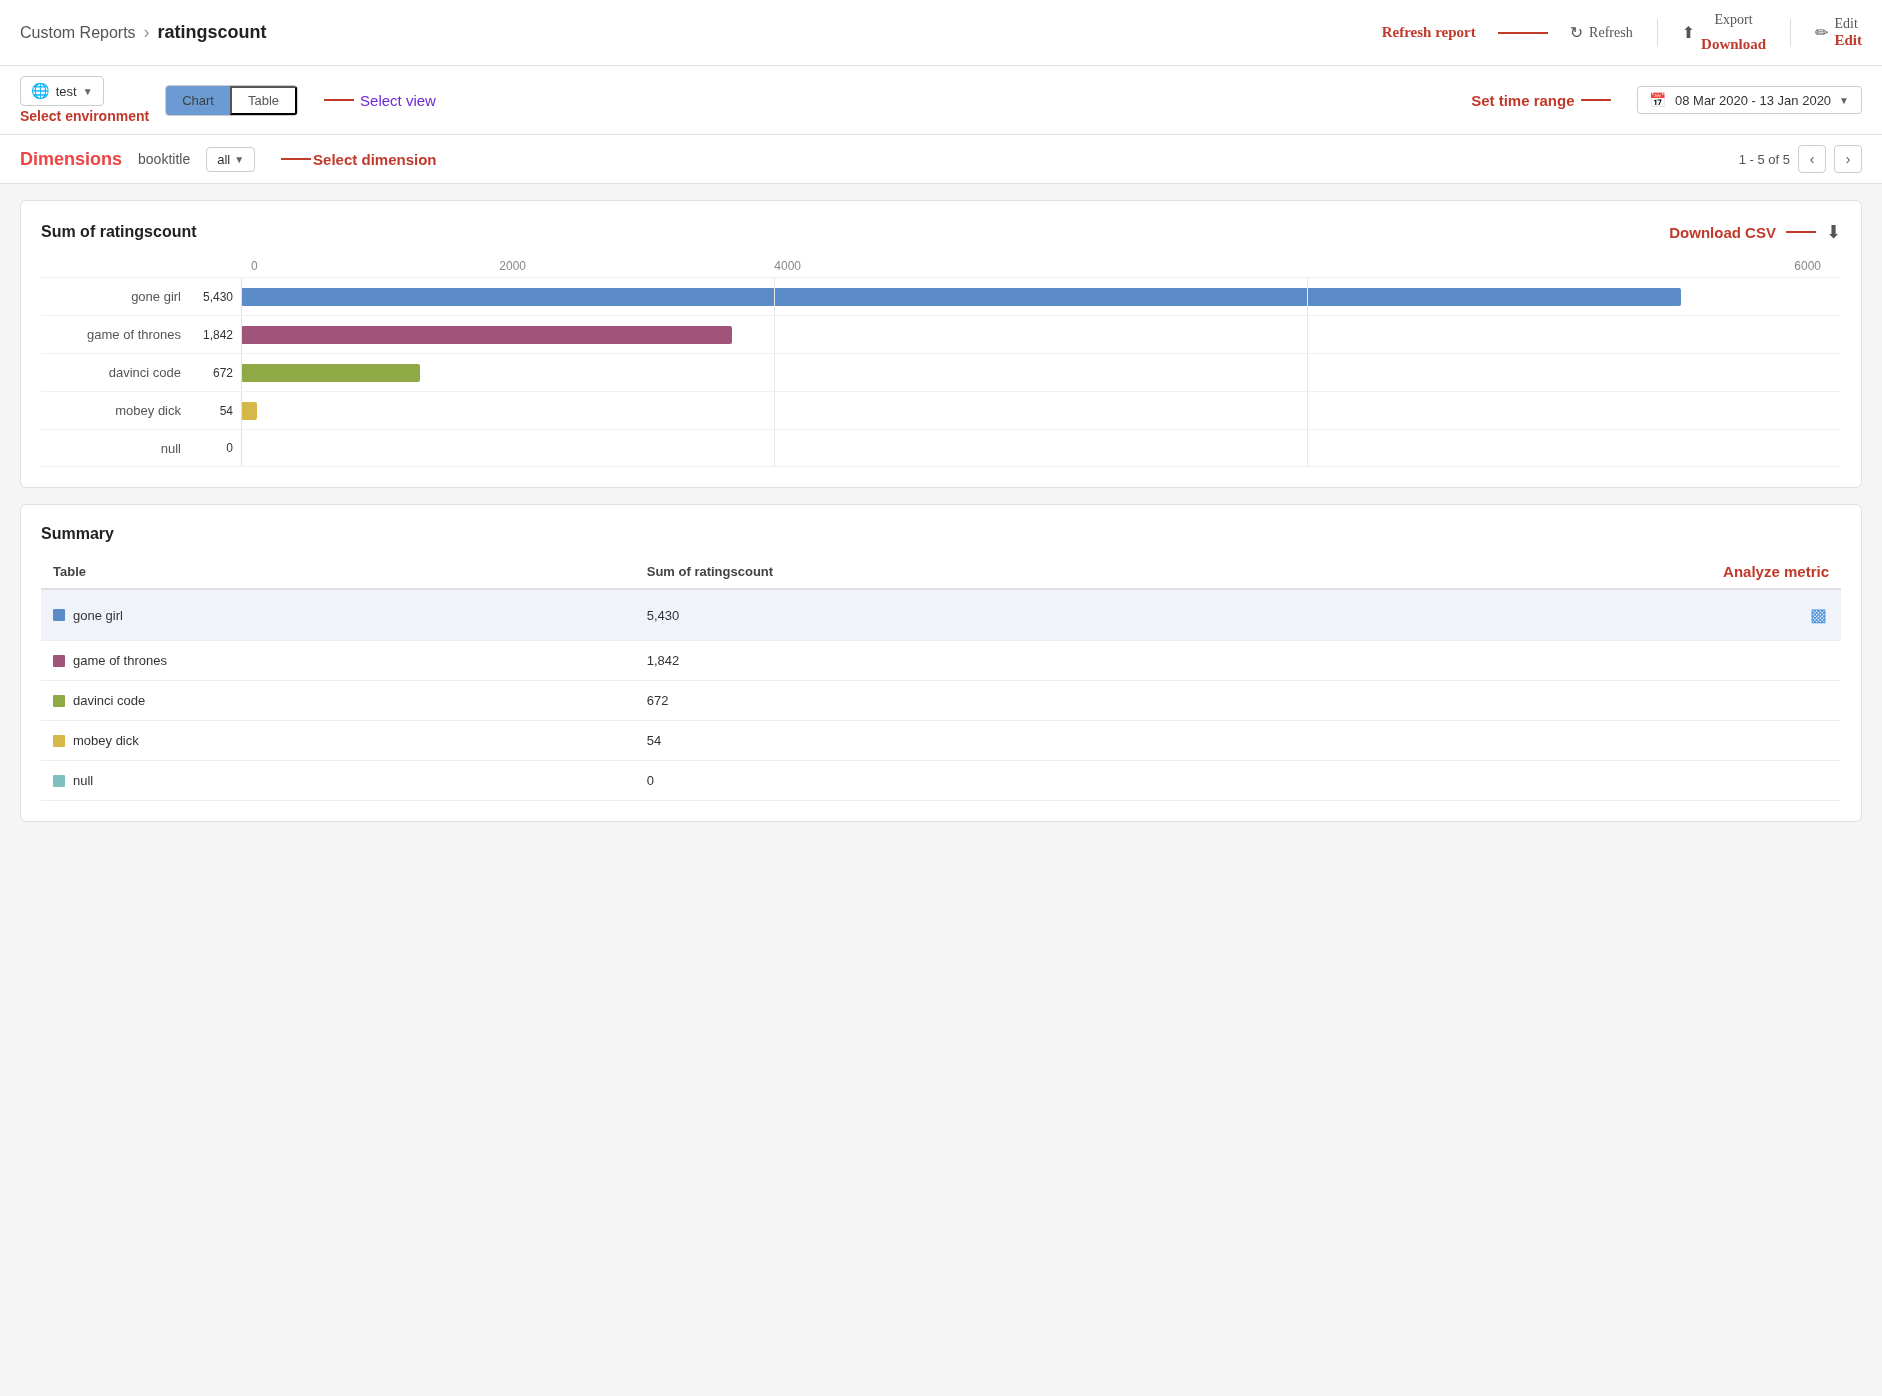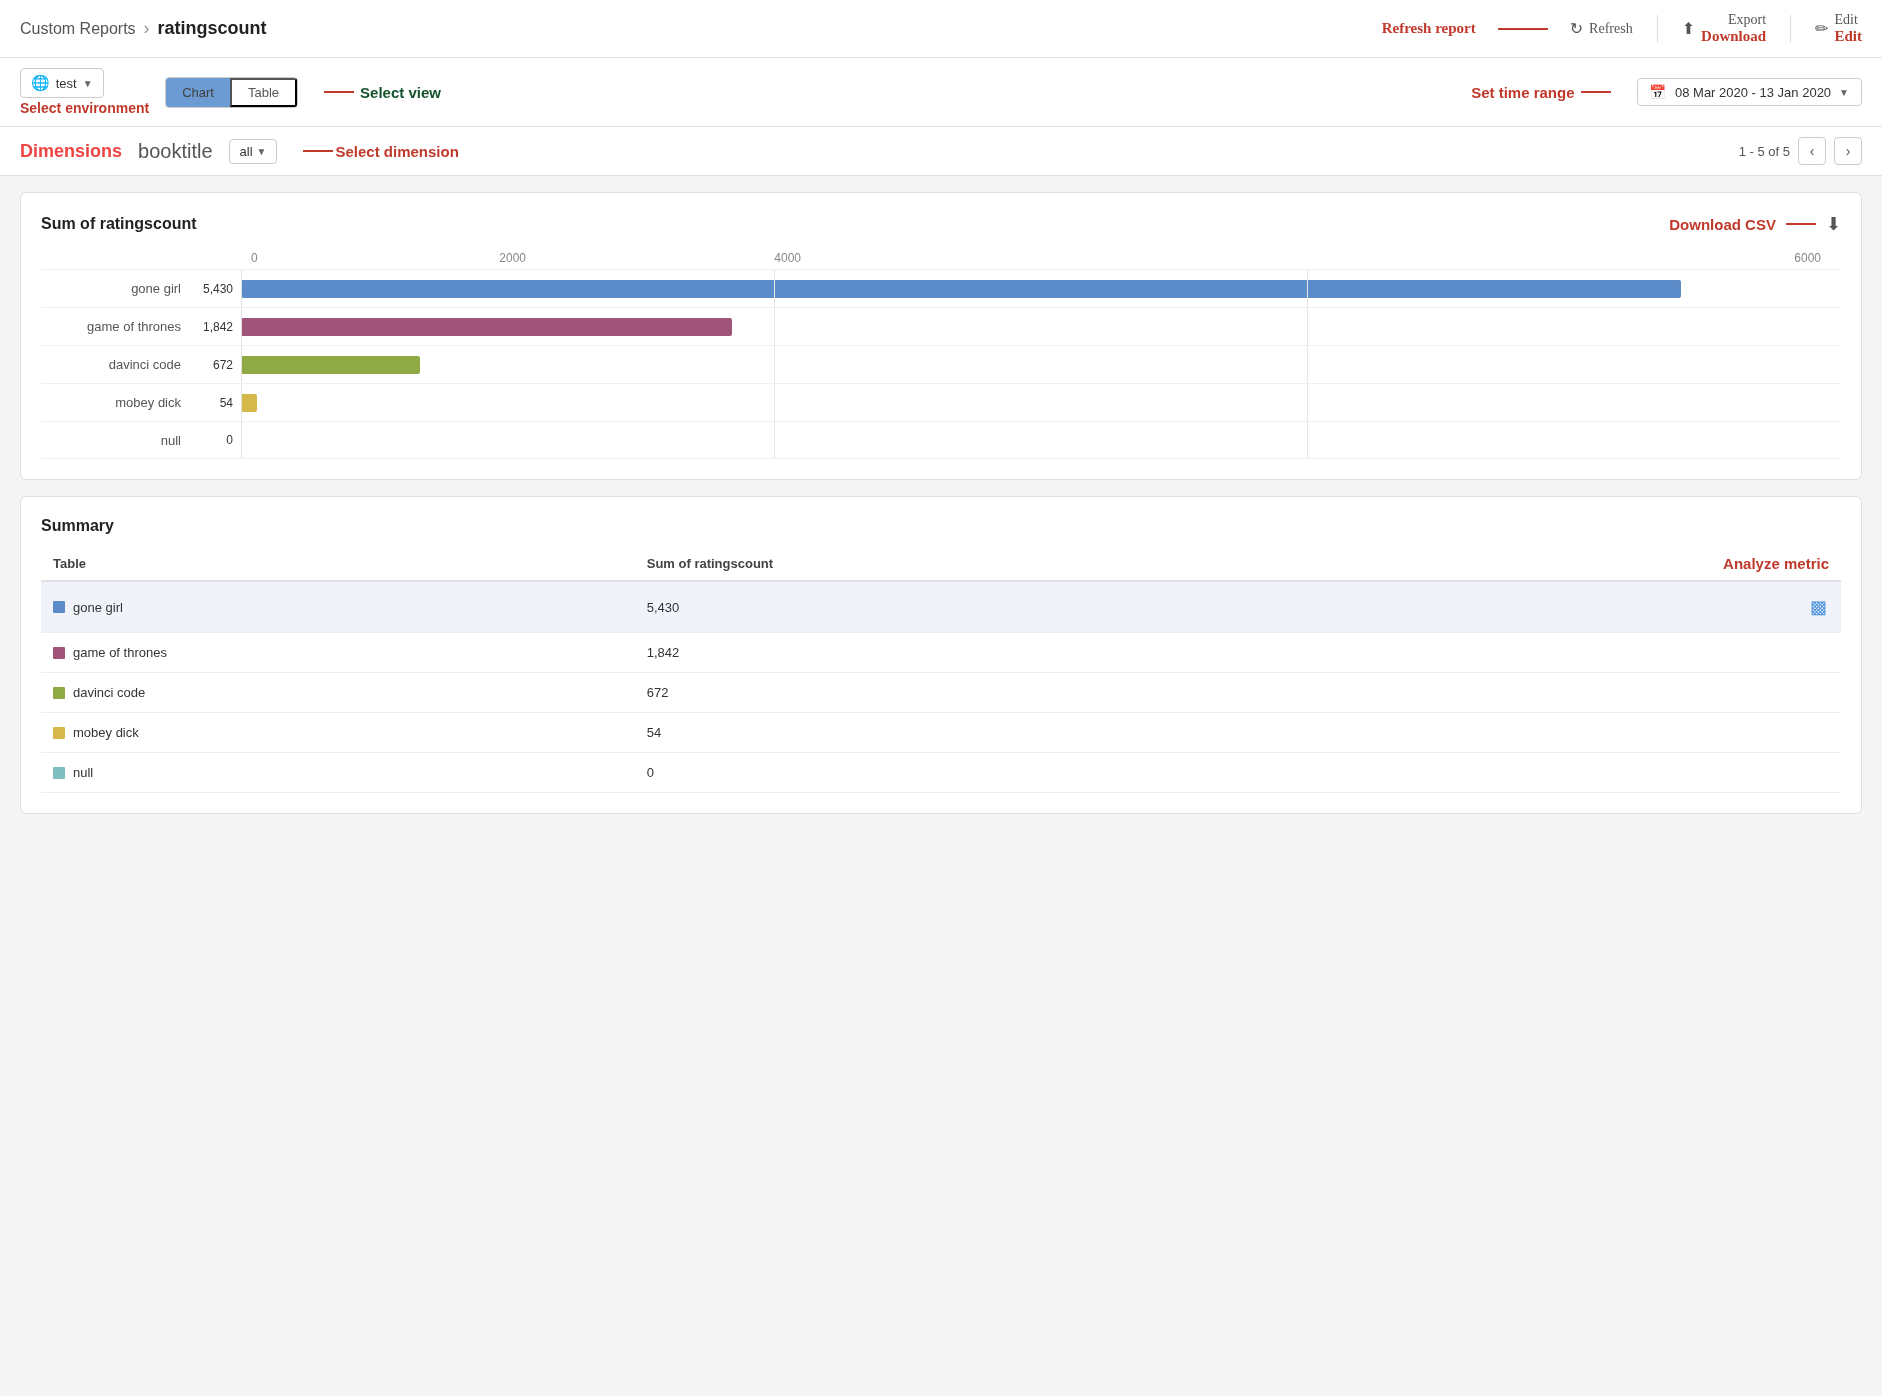--- a/index.html
+++ b/index.html
@@ -25,21 +25,21 @@
     .view-tabs { display: flex; border: 1px solid #ccc; border-radius: 4px; overflow: hidden; }
     .view-tab { padding: 5px 16px; font-size: 13px; cursor: pointer; background: #fff; color: #555; }
     .view-tab.active { background: #6b9bd2; color: #404040; font-weight: 500; border: none; }
     .toolbar-spacer { flex: 1; }
     .time-range { display: flex; align-items: center; gap: 8px; border: 1px solid #ccc; border-radius: 4px; padding: 5px 12px; cursor: pointer; background: #fff; }
     .time-icon { font-size: 14px; color: #555; }
     .time-label { font-size: 13px; color: #333; }
 
     .dimension-bar { background: #fff; padding: 10px 20px; display: flex; align-items: center; gap: 16px; border-bottom: 1px solid #e0e0e0; }
     .dim-label { font-weight: 600; font-size: 18px; color: #ef4444; }
-    .dim-value { font-size: 20px; color: #555; }
+    .dim-value { font-size: 14px; color: #555; }
     .dim-filter { display: flex; align-items: center; gap: 4px; border: 1px solid #ccc; border-radius: 4px; padding: 4px 10px; cursor: pointer; background: #fff; }
     .dim-filter-label { font-size: 13px; color: #333; }
     .pagination { margin-left: auto; display: flex; align-items: center; gap: 8px; }
     .page-info { font-size: 13px; color: #555; }
     .page-btn { border: 1px solid #ccc; background: #fff; border-radius: 4px; width: 28px; height: 28px; display: flex; align-items: center; justify-content: center; cursor: pointer; font-size: 14px; color: #555; }
 
     .main-content { padding: 16px 20px; display: flex; flex-direction: column; gap: 16px; }
 
     .card { background: #fff; border: 1px solid #e0e0e0; border-radius: 6px; padding: 20px; }
     .card-header { display: flex; align-items: center; justify-content: space-between; margin-bottom: 16px; }
@@ -50,21 +50,21 @@
     
     .summary-header { font-weight: 700; font-size: 16px; color: #222; margin-bottom: 12px; }
     .summary-table { width: 100%; border-collapse: collapse; }
     .summary-table th { font-size: 13px; font-weight: 600; color: #444; padding: 8px 12px; text-align: left; border-bottom: 2px solid #e0e0e0; background: #fff; }
     .summary-table td { font-size: 13px; color: #333; padding: 12px 12px; border-bottom: 1px solid #eee; }
     .summary-table tr:first-child td { background: #f0f4fa; }
     .color-dot { width: 12px; height: 12px; display: inline-block; border-radius: 1px; margin-right: 8px; vertical-align: middle; }
     .analyze-btn { background: none; border: none; cursor: pointer; color: #4a90d9; font-size: 18px; padding: 2px; }
 
     
-    .select-view-ann { color: #14532d; font-weight: 700; font-size: 15px; margin-left: 8px; display: flex; align-items: center; gap: 4px; }
+    .select-view-ann { color: #6d28d9; font-weight: 400; font-size: 15px; margin-left: 8px; display: flex; align-items: center; gap: 4px; }
     .select-dim-ann { color: #c0392b; font-weight: 700; font-size: 15px; margin-left: 8px; display: flex; align-items: center; }
     .select-env-ann { color: #c0392b; font-weight: 700; font-size: 14px; margin-top: 2px; }
     .set-time-ann { color: #c0392b; font-weight: 700; font-size: 15px; margin-right: 8px; display: flex; align-items: center; gap: 4px; }
     .refresh-report-ann { color: #c0392b; font-weight: 700; font-size: 15px; }
     .download-ann { color: #c0392b; font-weight: 700; font-size: 15px; }
     .edit-ann { color: #c0392b; font-weight: 700; font-size: 15px; }
     .download-csv-ann { color: #c0392b; font-weight: 700; font-size: 15px; }
     .analyze-ann { color: #c0392b; font-weight: 700; font-size: 15px; }
 
     .ann-line { display: inline-block; height: 2px; background: #c0392b; width: 30px; vertical-align: middle; margin: 0 2px; }
@@ -85,21 +85,21 @@
     <span class="ann-line-long"></span>
 
     <div class="action-group">
       <span class="action-icon refresh-icon">↻</span>
       <span class="action-label">Refresh</span>
     </div>
     <div class="action-divider"></div>
 
     <div class="action-group">
       <span class="action-icon">⬆</span>
-      <div style="display:flex;flex-direction:column;align-items:flex-end;gap:0;">
+      <div style="display:flex;flex-direction:column;align-items:center;gap:8px;">
         <span class="action-label">Export</span>
         <span class="download-ann">Download</span>
       </div>
     </div>
     <div class="action-divider"></div>
 
     <div class="action-group">
       <span class="action-icon">✏</span>
       <div style="display:flex;flex-direction:column;align-items:flex-start;">
         <span class="action-label">Edit</span>

